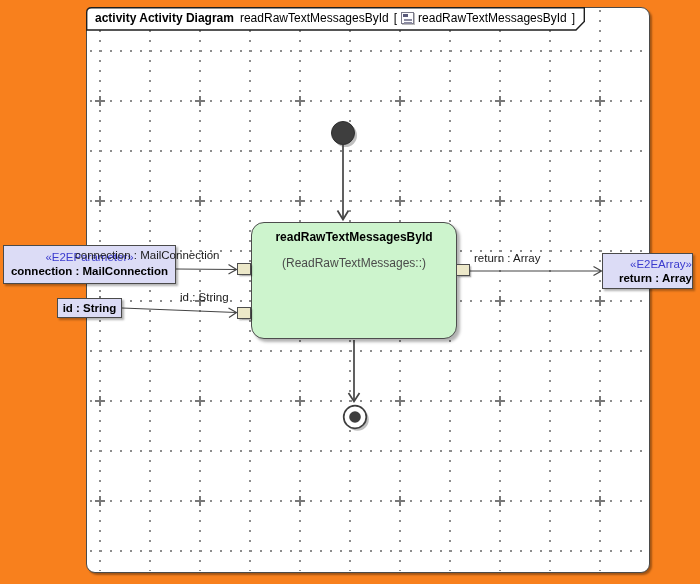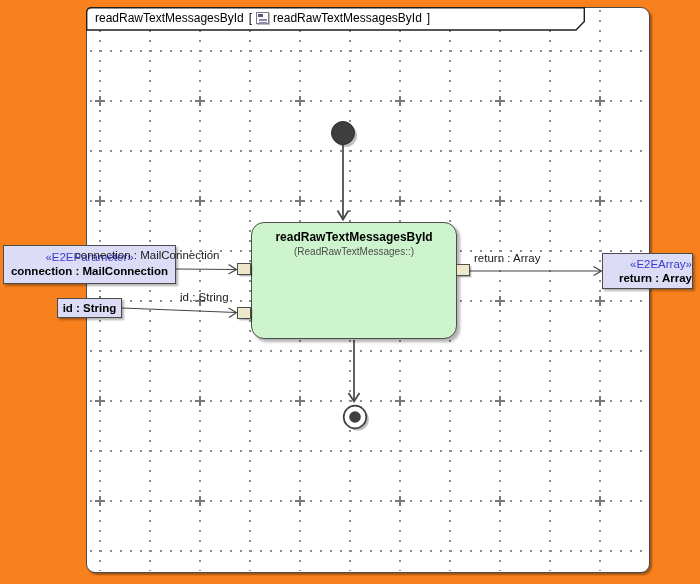--- a/index.html
+++ b/index.html
@@ -31,21 +31,21 @@
   .diagram-icon::before { content:""; position:absolute; left:1px; top:1px; width:5px; height:3px; background:#5a5a7a; }
   .diagram-icon::after  { content:""; position:absolute; left:2px; top:6px; width:8px; height:1.5px;
                           background:#8a8aa0; box-shadow:0 3px 0 #8a8aa0; }
 
   
   .node { position:absolute; z-index:3; }
   .activity { left:251px; top:222px; width:206px; height:117px; background:#cdf4cd;
               border:1.5px solid #4d4d4d; border-radius:13px; text-align:center;
               box-shadow:3px 3px 3px rgba(0,0,0,0.3); padding-top:7px; }
   .activity .title { font-size:12px; font-weight:bold; color:#000; }
-  .activity .subtitle { font-size:10px; color:#4b4b4b; margin-top:2px; }
+  .activity .subtitle { font-size:12px; color:#4b4b4b; margin-top:12px; }
 
   .objbox { background:#dcdcf6; border:1.4px solid #4a4a4a; box-shadow:2px 2px 2px rgba(0,0,0,0.3);
             text-align:center; display:flex; flex-direction:column; justify-content:center; }
   .objbox .stereo { font-size:11.5px; color:#3a3ace; line-height:13px; }
   .objbox .name { font-size:11.5px; font-weight:bold; color:#000; line-height:14px; }
   .box-connection { left:3px; top:245px; width:173px; height:39px; }
   .box-id { left:57px; top:298px; width:65px; height:20px; }
   .box-return { left:602px; top:253px; width:91px; height:36px;text-align:right; }
 
   .pin { position:absolute; z-index:4; width:14px; height:12px; background:#ece8c9;
@@ -103,20 +103,21 @@
       <polyline points="228.5,308 236.5,312.5 229,317.5"></polyline>
     </g>
 
     <g stroke="#454545" fill="none" stroke-width="1.2">
       <line x1="470" y1="271" x2="601" y2="271"></line>
       <polyline points="593.5,266.5 601.5,271 593.5,275.5"></polyline>
     </g>
   </svg>
 
   <div class="tab-text">
+    <span class="kind">activity Activity Diagram</span>
     <span class="name">readRawTextMessagesById</span>
     <span class="obr">[</span>
     <span class="diagram-icon"></span>
     <span class="ref">readRawTextMessagesById</span>
     <span class="cbr">]</span>
   </div>
 
   <div class="node activity">
     <div class="title">readRawTextMessagesById</div>
     <div class="subtitle">(ReadRawTextMessages::)</div>

